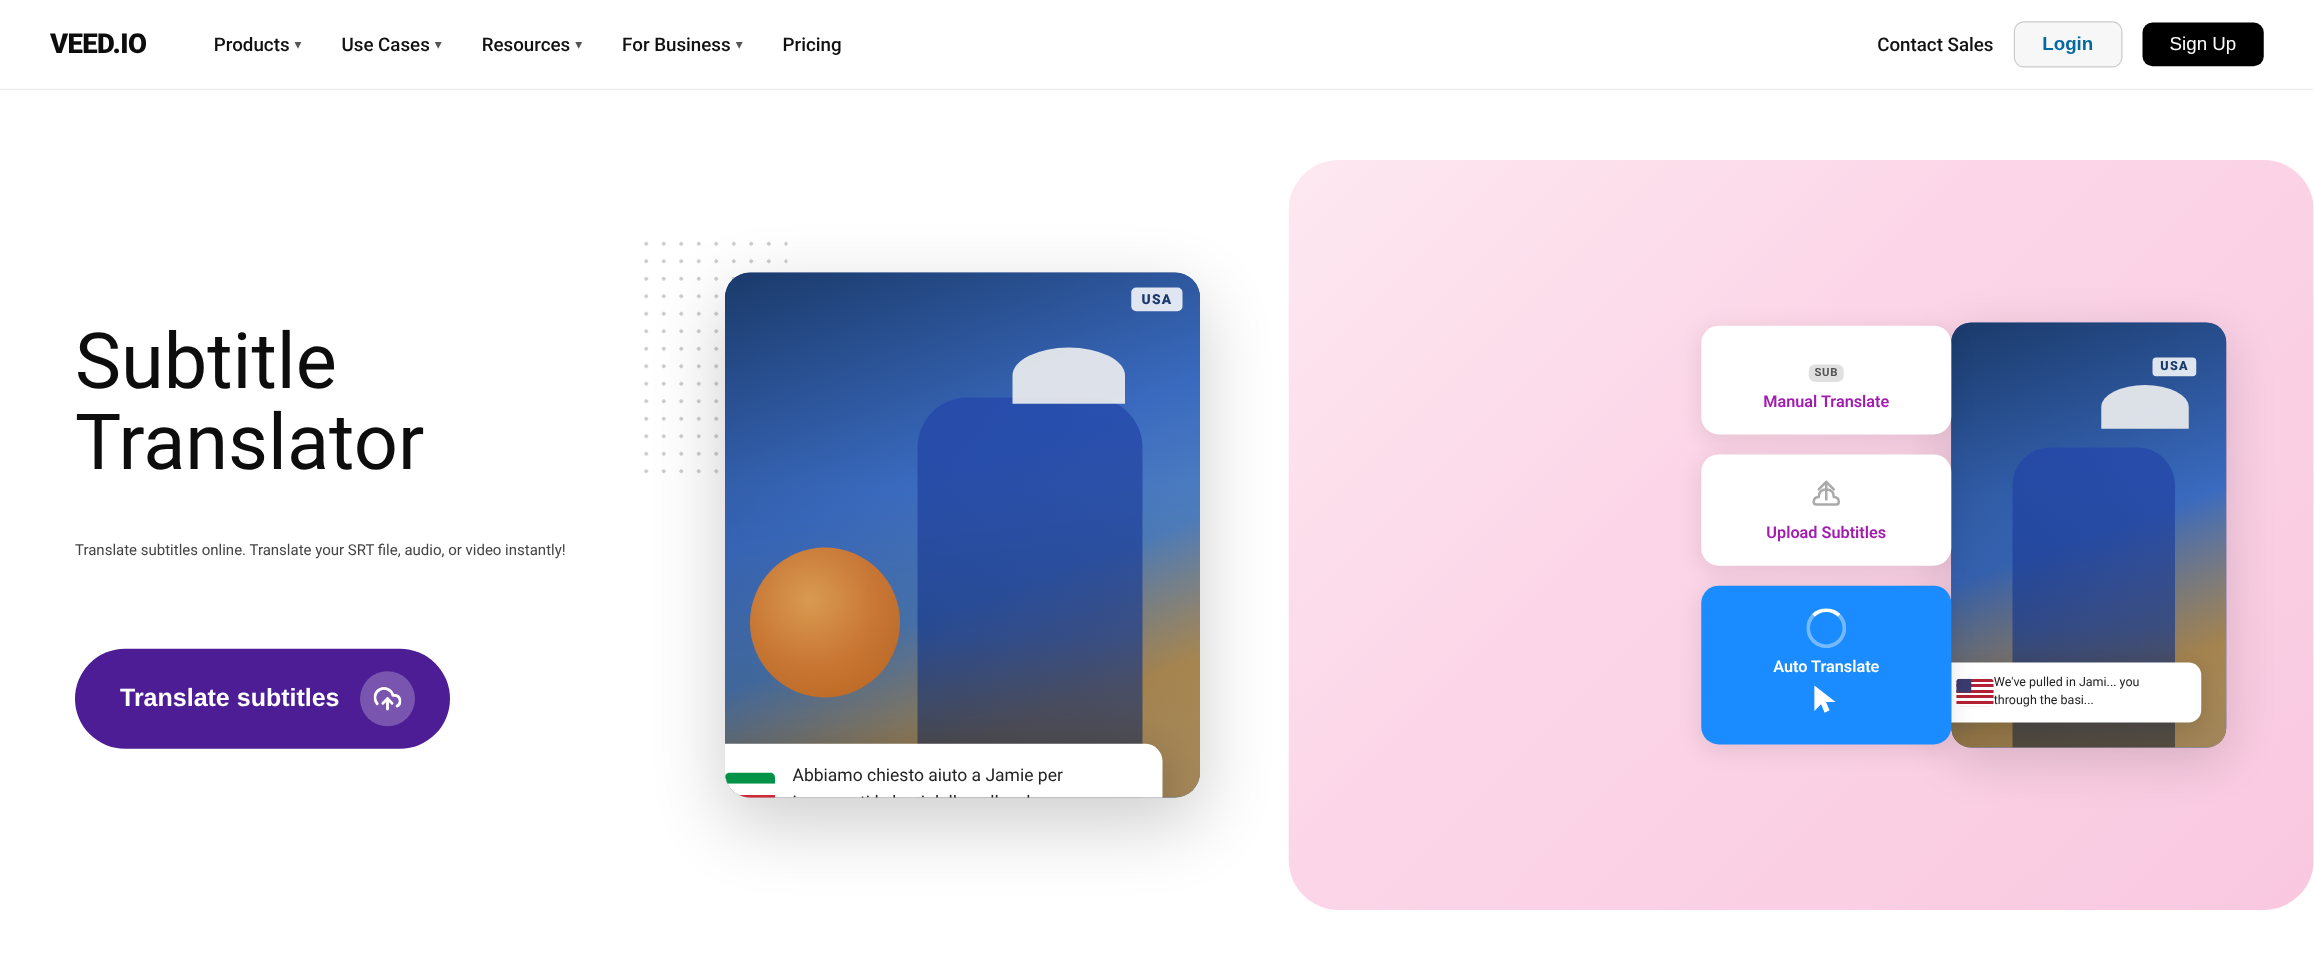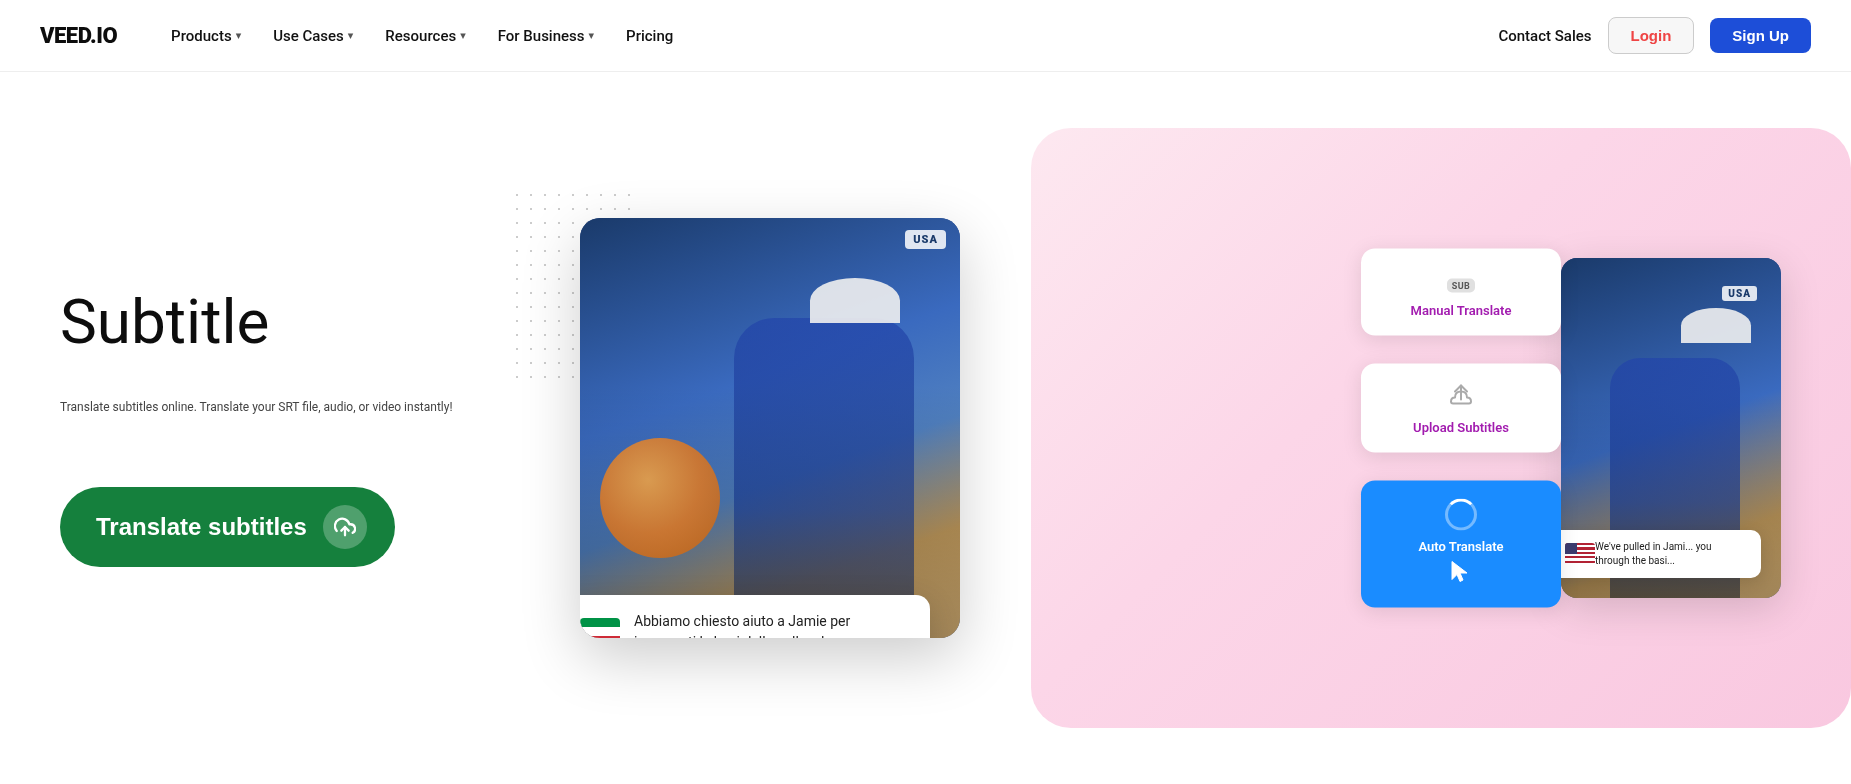--- a/index.html
+++ b/index.html
@@ -58,31 +58,31 @@
       cursor: pointer;
       white-space: nowrap;
     }
     .btn-login {
       padding: 9px 22px;
       border: 1.5px solid #ccc;
       border-radius: 8px;
       background: #f7f7f7;
       font-size: 15px;
       font-weight: 600;
-      color: #ef4444;
+      color: #0369a1;
       cursor: pointer;
       white-space: nowrap;
     }
     .btn-signup {
       padding: 9px 22px;
       border: none;
       border-radius: 8px;
-      background: #1d4ed8;
+      background: #000000;
       font-size: 15px;
-      font-weight: 700;
+      font-weight: 400;
       color: #fff;
       cursor: pointer;
       white-space: nowrap;
     }
 
     
     .hero {
       display: flex;
       align-items: center;
       min-height: 712px;
@@ -107,25 +107,25 @@
       color: #444;
       line-height: 1.6;
       margin-bottom: 44px;
       max-width: 400px;
     }
     .btn-translate {
       display: inline-flex;
       align-items: center;
       gap: 16px;
       padding: 18px 28px 18px 36px;
-      background: #15803d;
+      background: #4c1d95;
       border: none;
       border-radius: 50px;
       color: #fff;
-      font-size: 24px;
+      font-size: 20px;
       font-weight: 700;
       cursor: pointer;
       margin-top: 25px;
     }
     .btn-translate .icon-circle {
       width: 44px;
       height: 44px;
       background: rgba(255,255,255,0.25);
       border-radius: 50%;
       display: flex;
@@ -237,21 +237,21 @@
     
     .panel-card {
       position: absolute;
       right: 0px;
       top: 50%;
       transform: translateY(-50%);
       width: 200px;
       z-index: 4;
       display: flex;
       flex-direction: column;
-      gap: 28px;
+      gap: 16px;
     }
     .panel-option {
       background: #fff;
       border-radius: 14px;
       padding: 18px 16px;
       text-align: center;
       box-shadow: 0 4px 20px rgba(0,0,0,0.1);
       cursor: pointer;
     }
     .panel-option.active {
@@ -397,20 +397,21 @@
     <button class="btn-login">Login</button>
     <button class="btn-signup">Sign Up</button>
   </div>
 </nav>
 
 <section class="hero">
 
   <div class="hero-left">
     <h1 class="hero-title">
       <span>Subtitle</span><br>
+      <span>Translator</span>
     </h1>
     <p class="hero-subtitle">Translate subtitles online. Translate your SRT file, audio, or video instantly!</p>
     <button class="btn-translate">
       <span>Translate subtitles</span>
       <span class="icon-circle">
         <svg width="22" height="22" viewBox="0 0 24 24" fill="none" stroke="white" stroke-width="2.5" stroke-linecap="round" stroke-linejoin="round">
           <polyline points="16 16 12 12 8 16"></polyline>
           <line x1="12" y1="12" x2="12" y2="21"></line>
           <path d="M20.39 18.39A5 5 0 0018 9h-1.26A8 8 0 103 16.3"></path>
         </svg>

